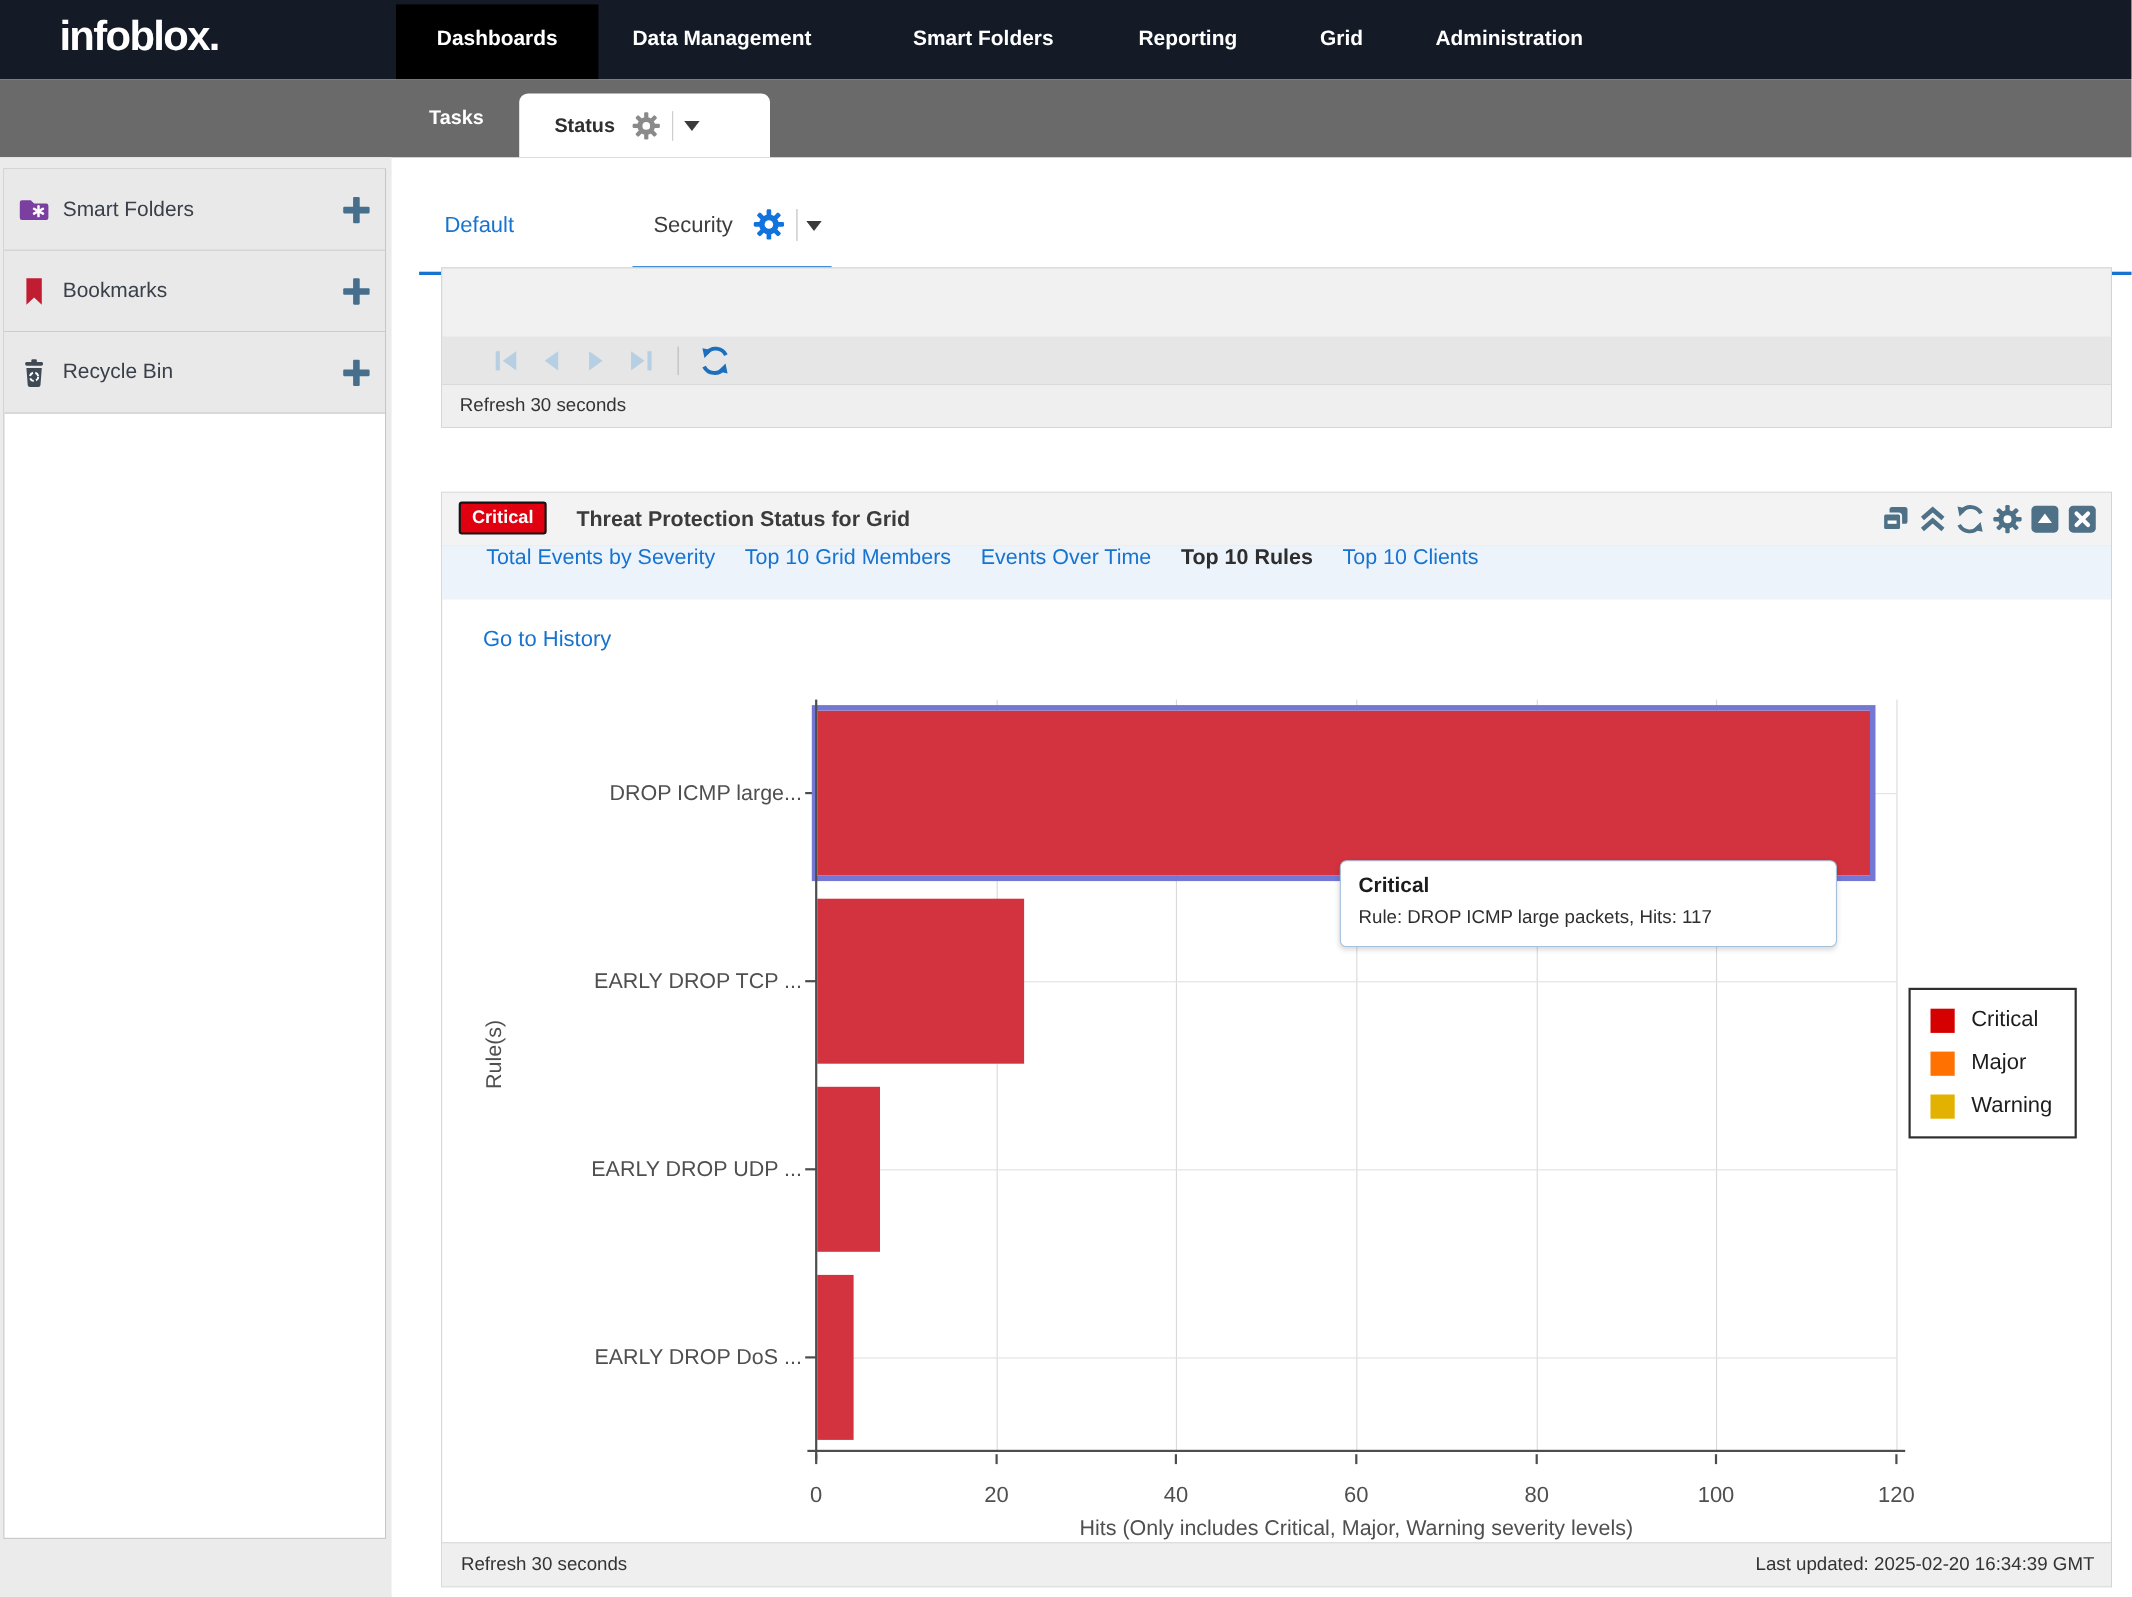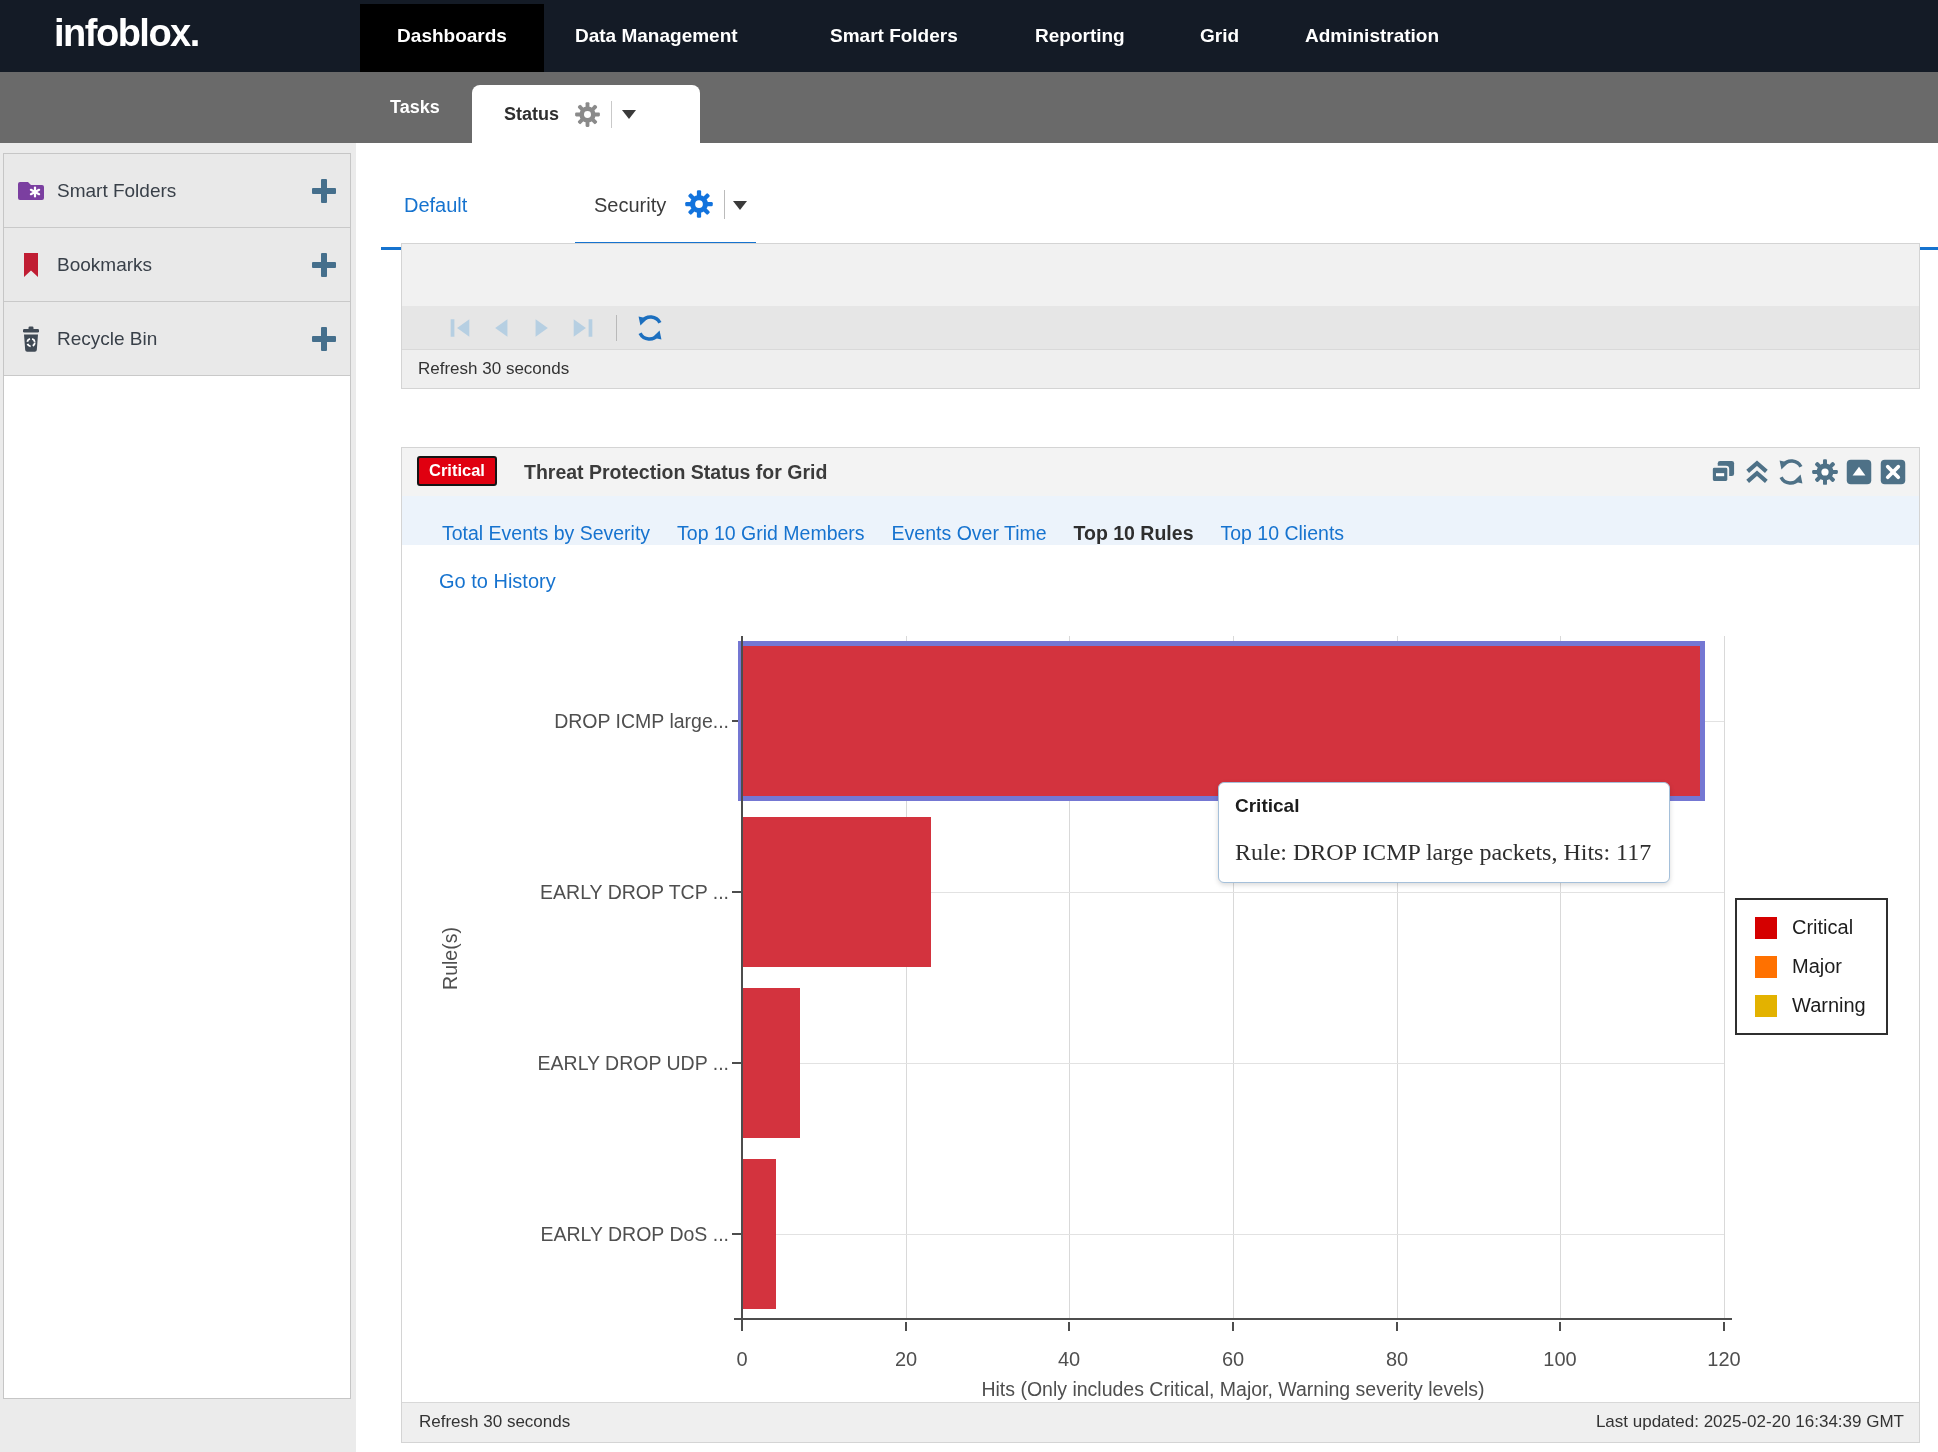--- a/index.html
+++ b/index.html
@@ -55,21 +55,21 @@
              line-height:37px;padding-left:16px;font-size:17px;color:#333;}
   
   .widget2{position:absolute;left:401px;top:447px;width:1519px;height:996px;border:1px solid #d4d4d4;
            box-sizing:border-box;background:#fff;}
   .w2-header{position:absolute;top:0;left:0;right:0;height:48px;background:#f3f3f3;border-bottom:1px solid #e2e2e2;}
   .badge{position:absolute;left:15px;top:8px;height:26px;line-height:25px;padding:0 10px;background:#e00010;
          border:2px solid #151515;border-radius:3px;color:#fff;font-weight:bold;font-size:16.5px;}
   .w2-title{position:absolute;left:122px;top:0;line-height:48px;font-weight:bold;font-size:19.5px;color:#3b3b3b;}
   .w2-icons{position:absolute;right:12px;top:10px;display:flex;gap:6px;}
   .w2-icons .icon{width:28px;height:28px;color:#4e7187;cursor:pointer;}
-  .w2-views{position:absolute;top:48px;left:0;right:0;height:49px;background:#ecf3fb;display:flex;align-items:flex-end;
+  .w2-views{position:absolute;top:48px;left:0;right:0;height:49px;background:#ecf3fb;display:flex;align-items:flex-start;
             padding-left:40px;gap:27px;font-size:19.5px;}
   .view-link{color:#1673cf;cursor:pointer;}
   .view-active{color:#2e2e2e;font-weight:bold;cursor:pointer;}
   .history{position:absolute;left:37px;top:122px;font-size:20px;color:#1673cf;cursor:pointer;}
   
   #plot{position:absolute;left:340px;top:188px;width:982px;height:683px;}
   .vgrid{position:absolute;top:0;bottom:0;width:1px;background:#d9d9d9;z-index:1;}
   .hgrid{position:absolute;left:0;right:0;height:1px;background:#e2e2e2;z-index:1;}
   .bar{position:absolute;left:1px;height:150px;z-index:2;}
   .bar.hl{outline-style:solid;outline-width:5px;z-index:3;}
@@ -79,21 +79,21 @@
   .ytick{position:absolute;left:-10px;width:10px;height:2px;background:#4d4d4d;}
   .xtick-label{position:absolute;top:712px;width:60px;margin-left:-30px;text-align:center;font-size:20px;color:#4f4f4f;}
   .cat-label{position:absolute;left:0;width:327px;text-align:right;font-size:19.5px;color:#4f4f4f;line-height:26px;}
   .ylabel{position:absolute;left:-52px;top:499px;width:200px;text-align:center;transform:rotate(-90deg);
           font-size:19.5px;color:#4f4f4f;}
   .xlabel{position:absolute;left:431px;top:930px;width:800px;text-align:center;font-size:19.5px;color:#4f4f4f;}
   .tooltip{position:absolute;left:816px;top:334px;width:452px;box-sizing:border-box;background:#fff;
            border:1px solid #a5c0da;border-radius:6px;padding:12px 16px 16px 16px;z-index:5;
            box-shadow:0 2px 5px rgba(0,0,0,.15);}
   .tooltip-title{font-weight:bold;font-size:19px;color:#1c1c1c;}
-  .tooltip-body{font-size:24px;color:#2e2e2e;margin-top:22px;font-family:Liberation Serif, serif;}
+  .tooltip-body{font-size:17px;color:#2e2e2e;margin-top:7px;}
   .legend{position:absolute;left:1333px;top:450px;background:#fff;border:2px solid #2f2f2f;
           padding:16px 20px 16px 18px;display:flex;flex-direction:column;gap:16px;z-index:4;}
   .legend-row{display:flex;align-items:center;gap:15px;}
   .legend-swatch{width:22px;height:22px;}
   .legend-label{font-size:20px;color:#1d1d1d;}
   .w2-footer{position:absolute;left:0;right:0;bottom:0;height:39px;background:#efefef;border-top:1px solid #d8d8d8;
              line-height:38px;font-size:17px;color:#333;}
   .w2-footer .fleft{position:absolute;left:17px;}
   .w2-footer .fright{position:absolute;right:15px;}
   svg{display:block;}

